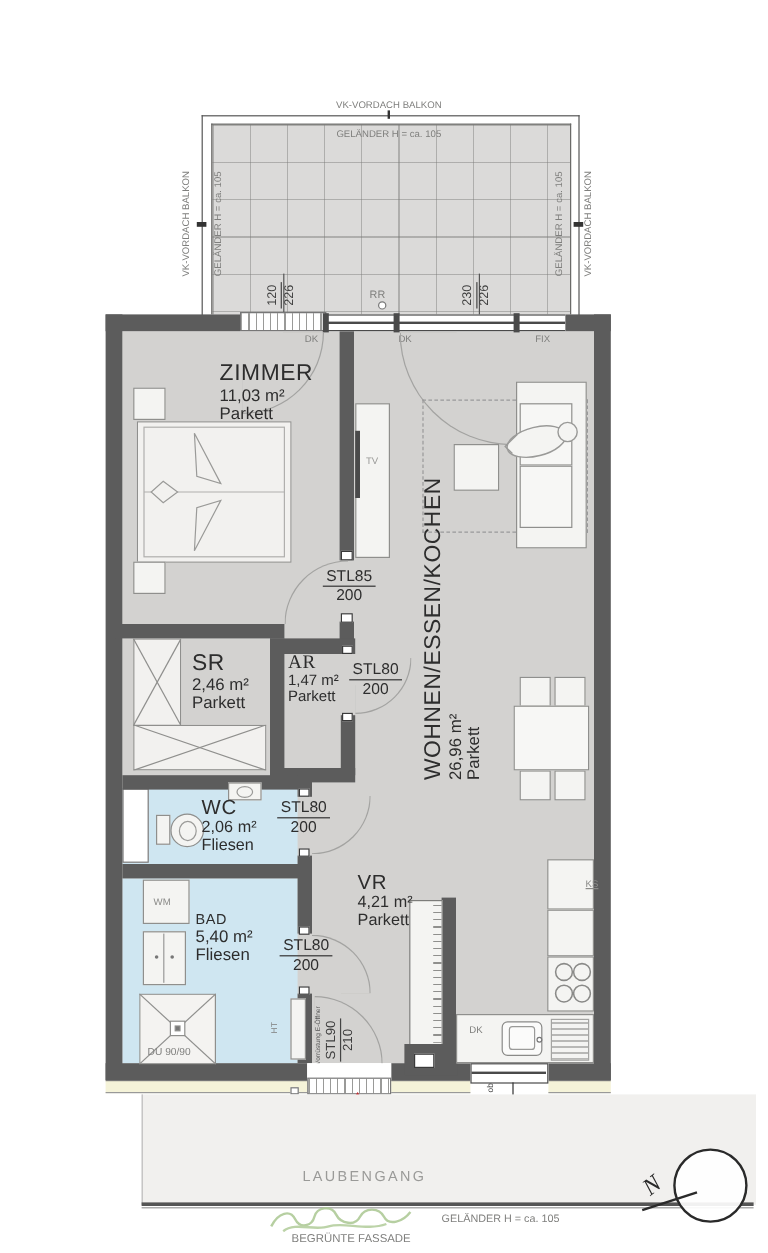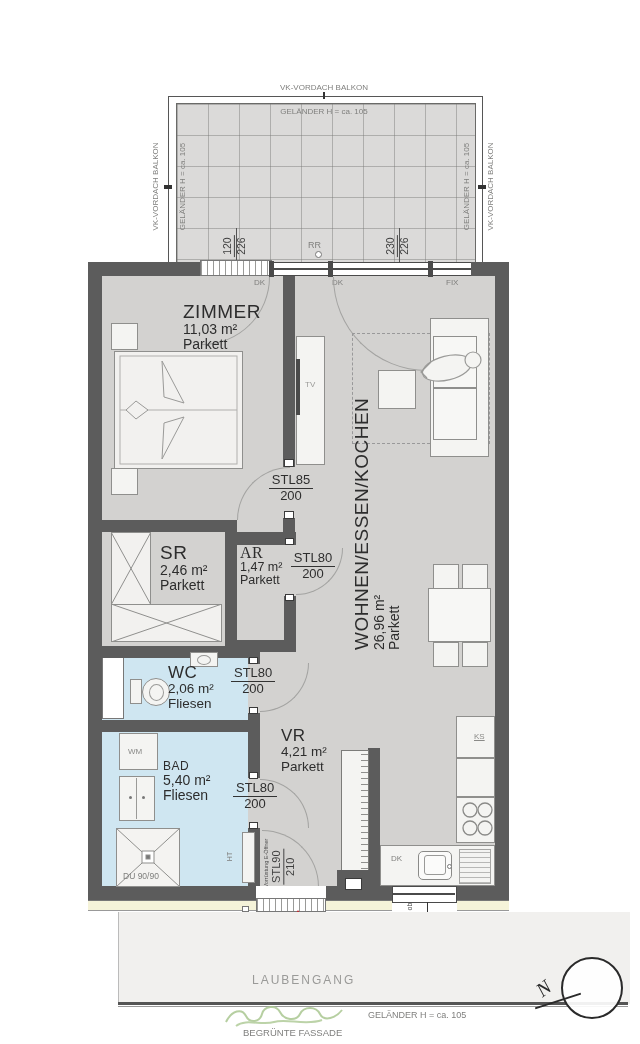--- a/index.html
+++ b/index.html
@@ -196,21 +196,21 @@
   <div class="lbl" style="left:123px;top:871px;font-size:8.5px;">DU 90/90</div>
   <div class="furn" style="left:242px;top:832px;width:13px;height:51px;"></div>
   <div class="rot lbl" style="left:216px;top:853px;width:26px;font-size:7px;">HT</div>
 
   <div class="furn" style="left:341px;top:750px;width:28px;height:122px;border-color:#7c7c7a;"></div>
   <div class="abs" style="left:361px;top:753px;width:7px;height:116px;background:repeating-linear-gradient(0deg,#8f8f8d 0 1px,transparent 1px 6px);"></div>
   <div class="wall" style="left:337px;top:870px;width:44px;height:26px;"></div>
   <div class="cap" style="left:345px;top:878px;width:17px;height:12px;"></div>
 
   <div class="furn" style="left:456px;top:716px;width:39px;height:42px;"></div>
-  <div class="lbl" style="left:474px;top:732px;color:#8a8a88;text-decoration:underline;">KS</div>
+  <div class="lbl" style="left:488px;top:732px;color:#8a8a88;text-decoration:underline;">KS</div>
   <div class="furn" style="left:456px;top:758px;width:39px;height:39px;"></div>
   <div class="furn" style="left:456px;top:797px;width:39px;height:46px;"></div>
   <svg class="abs" style="left:460px;top:799px;" width="33" height="41" viewBox="0 0 33 41">
     <g fill="none" stroke="#8a8a88" stroke-width="1.3">
       <circle cx="10" cy="11" r="7"></circle>
         <circle cx="25" cy="11" r="7"></circle>
         <circle cx="10" cy="29" r="7"></circle>
         <circle cx="25" cy="29" r="7"></circle>
     </g>
   </svg>
@@ -250,21 +250,21 @@
     <div class="sub">2,06 m²</div>
     <div class="sub">Fliesen</div>
   </div>
 
   <div class="room" style="left:163px;top:760px;">
     <div class="nm" style="font-size:12px;">BAD</div>
     <div class="sub" style="font-size:14px;">5,40 m²</div>
     <div class="sub" style="font-size:14px;">Fliesen</div>
   </div>
 
-  <div class="room" style="left:281px;top:727px;">
+  <div class="room" style="left:298px;top:727px;">
     <div class="nm sm">VR</div>
     <div class="sub">4,21 m²</div>
     <div class="sub">Parkett</div>
   </div>
 
   <div class="dlabel" style="left:266px;top:473px;width:50px;">
     <span class="num">STL85</span>
     <span class="den">200</span>
   </div>
   <div class="dlabel" style="left:290px;top:551px;width:46px;">

